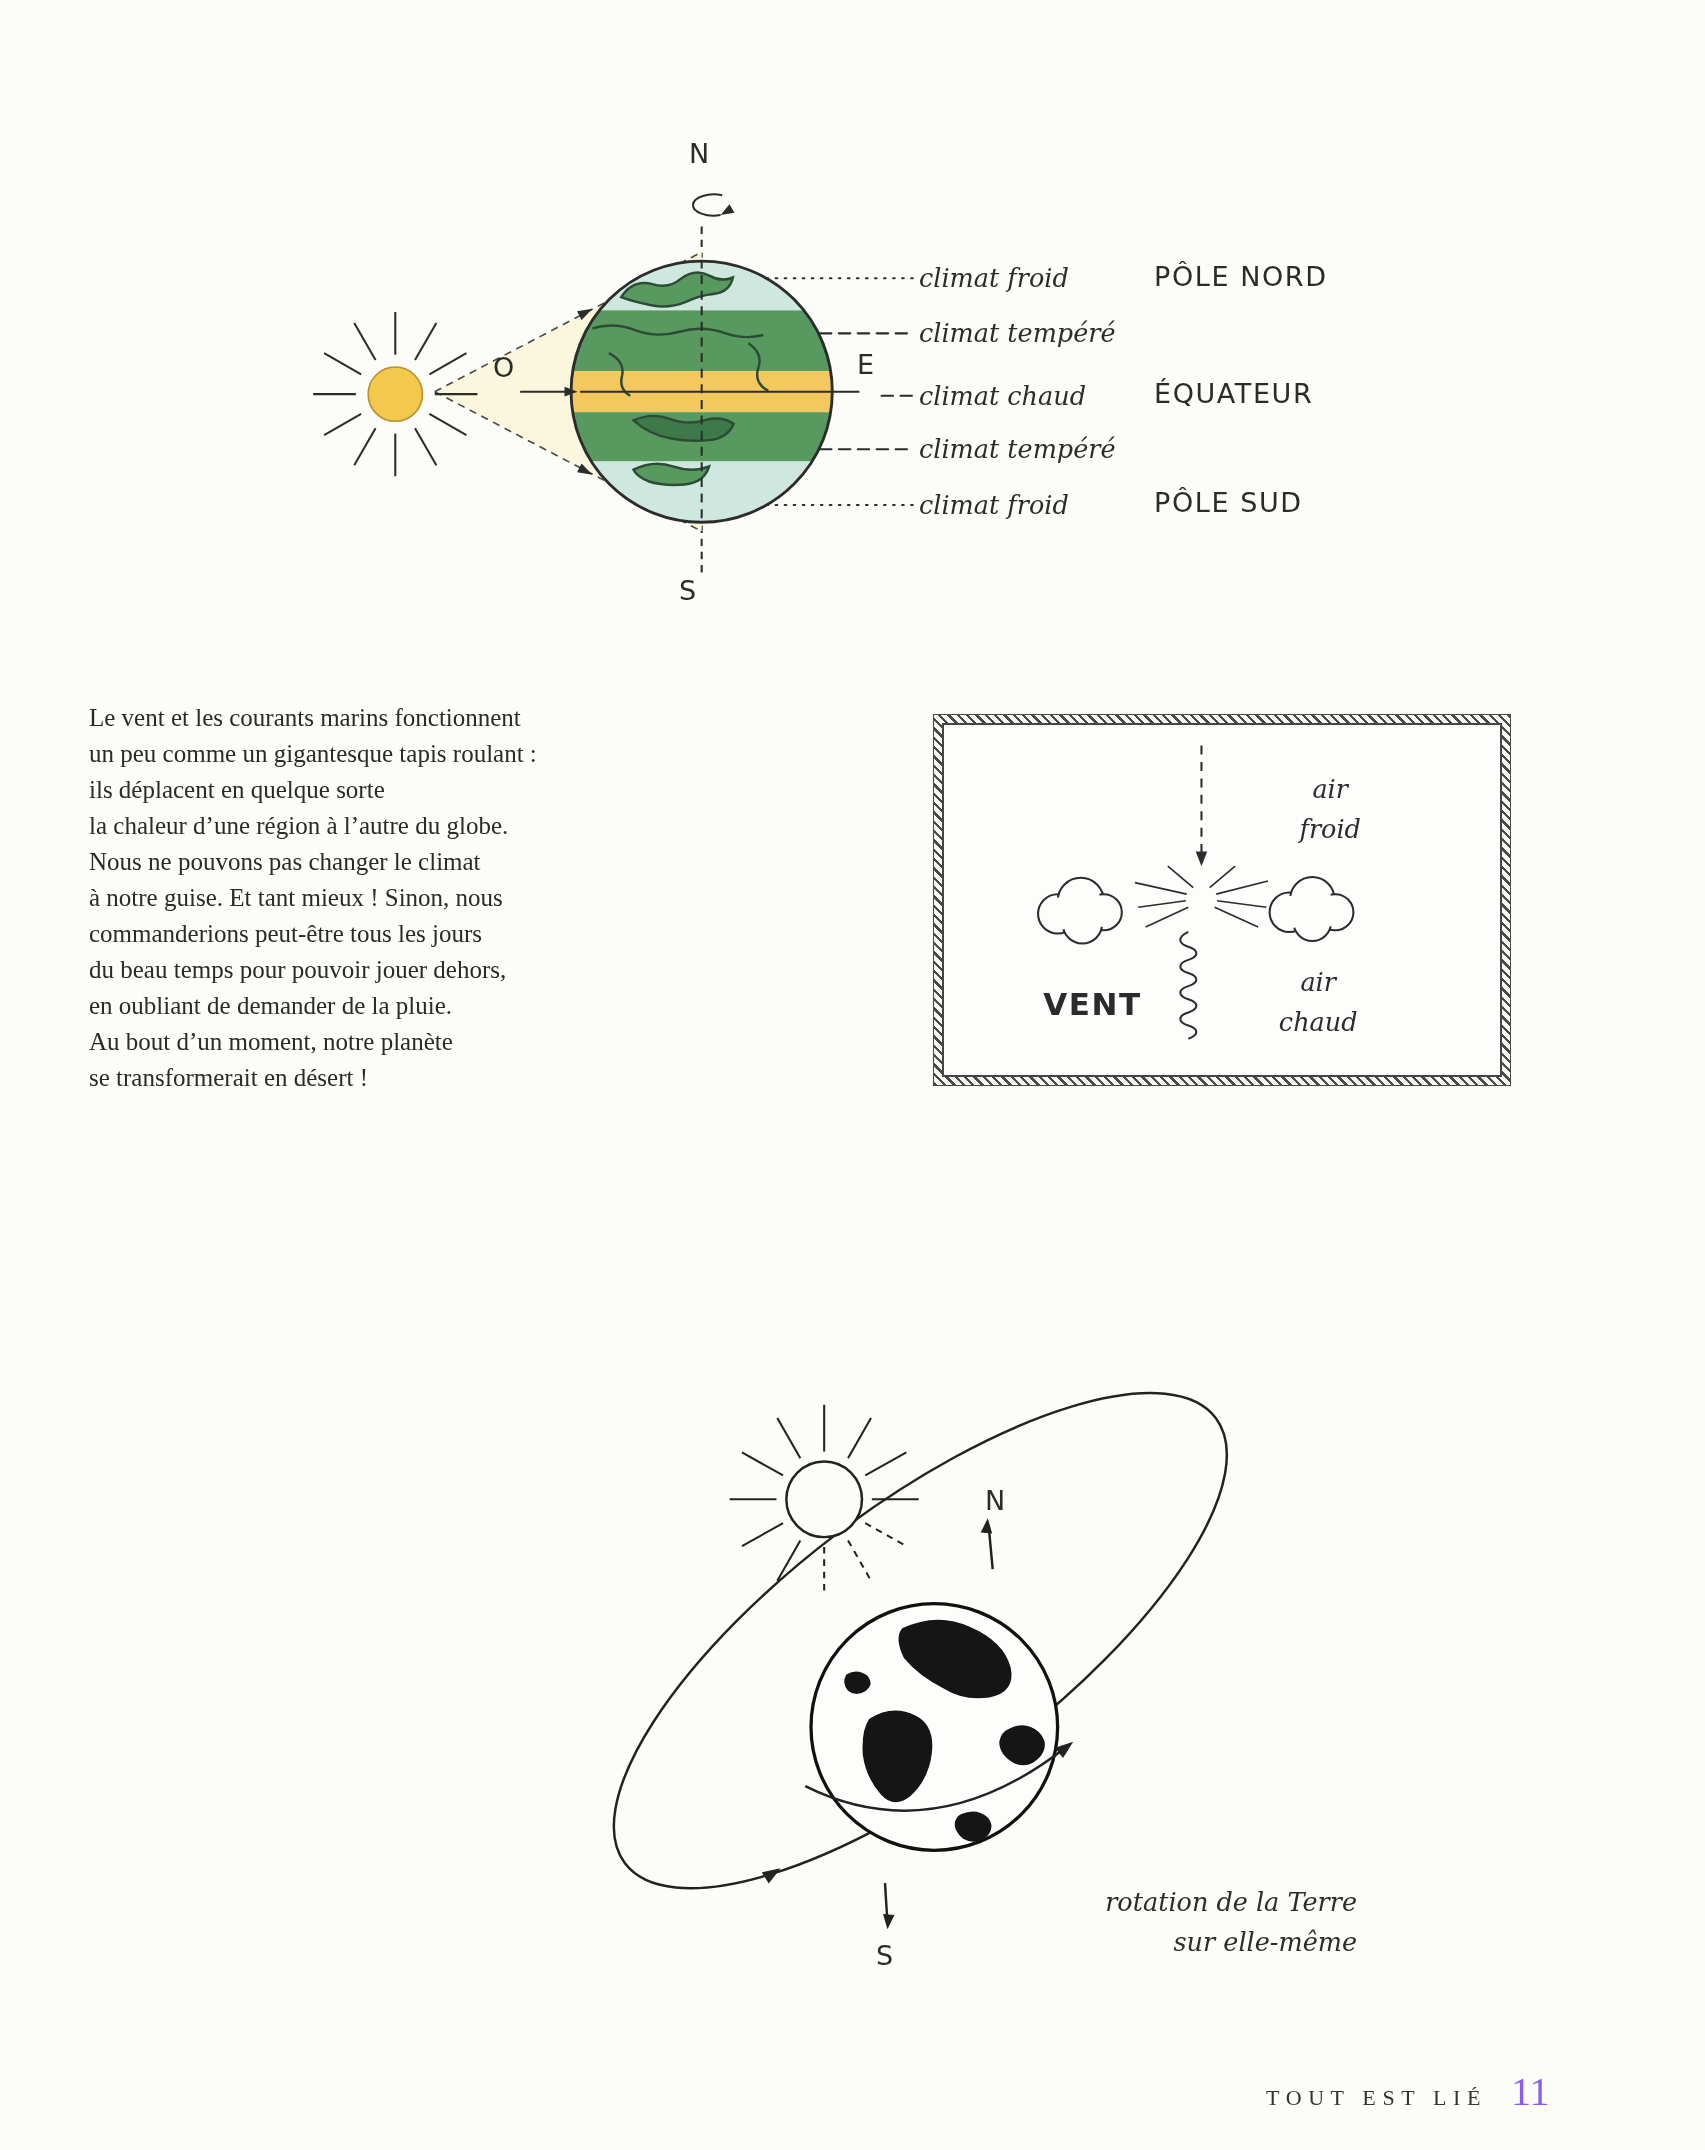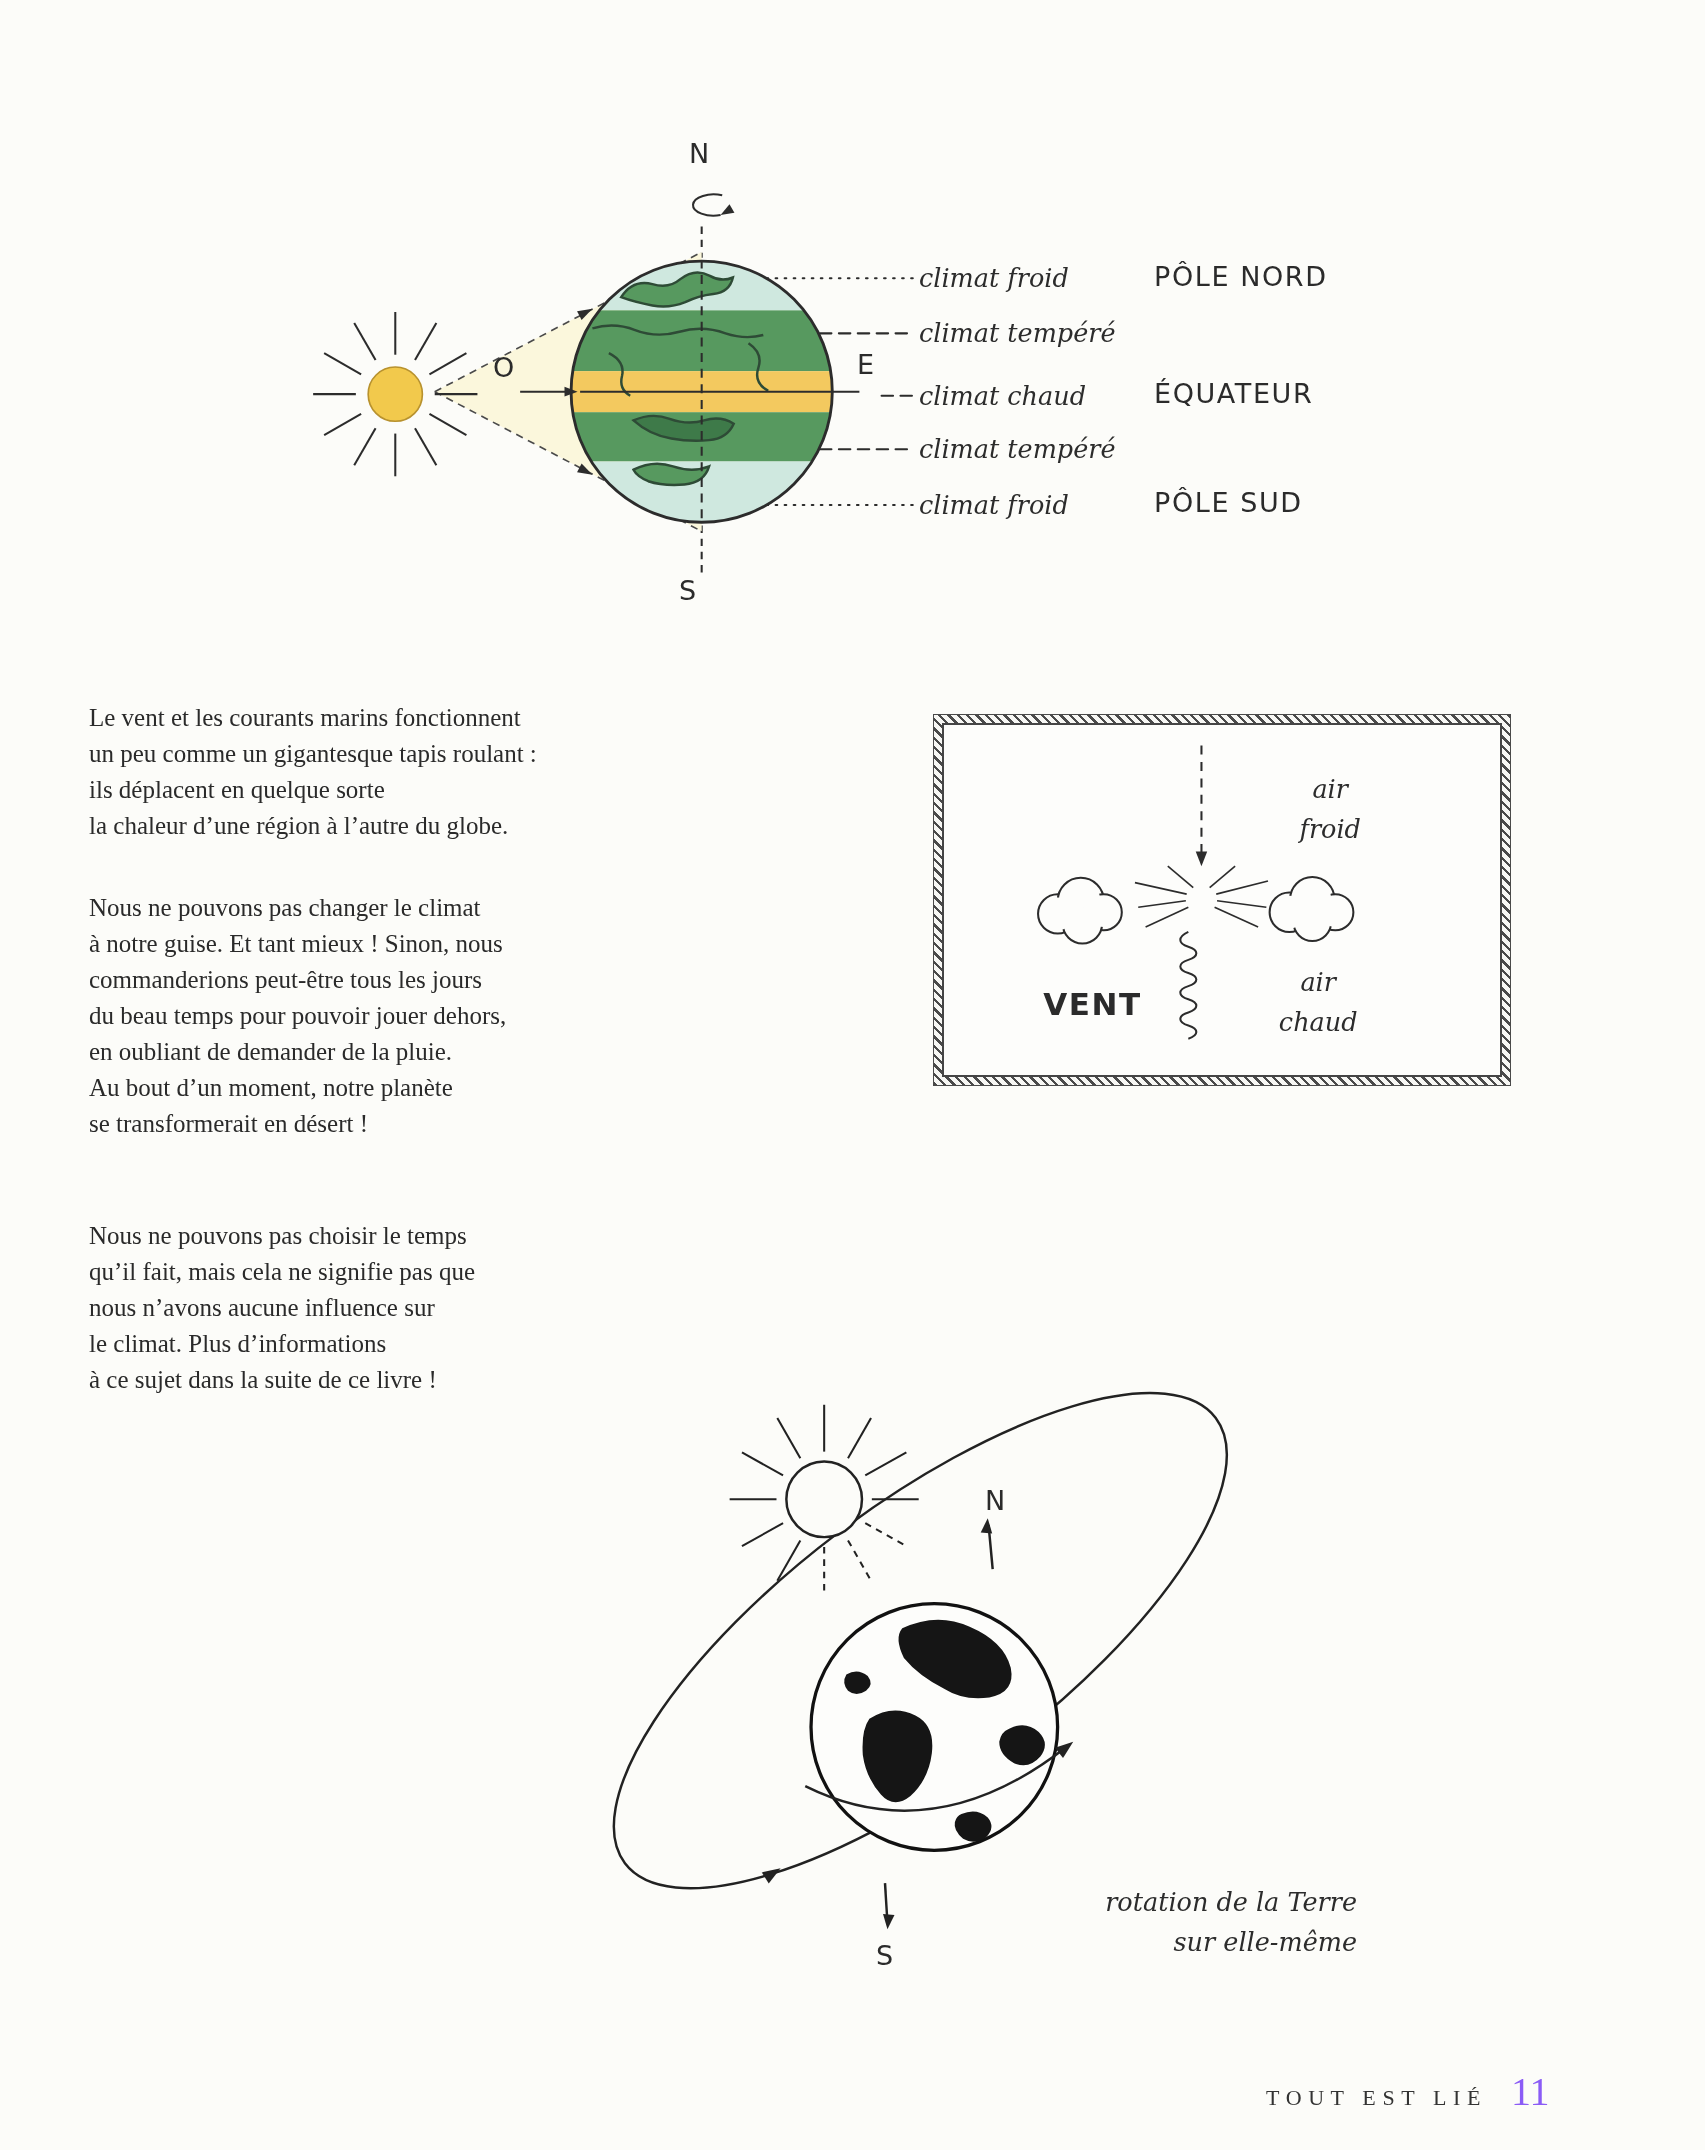--- a/index.html
+++ b/index.html
@@ -163,32 +163,27 @@
 
   <div class="abs handcaps region-label" style="left:1154px; top:261px;">PÔLE NORD</div>
   <div class="abs handcaps region-label" style="left:1154px; top:378px;">ÉQUATEUR</div>
   <div class="abs handcaps region-label" style="left:1154px; top:487px;">PÔLE SUD</div>
 
   <div class="abs" style="left:89px; top:700px; width:658px;">
     <div class="body-par">Le vent et les courants marins fonctionnent
 un peu comme un gigantesque tapis roulant :
 ils déplacent en quelque sorte
 la chaleur d’une région à l’autre du globe.</div>
-    <div class="body-par" style="margin-top:46px;">Nous ne pouvons pas changer le climat
+    <div class="body-par" style="">Nous ne pouvons pas changer le climat
 à notre guise. Et tant mieux ! Sinon, nous
 commanderions peut-être tous les jours
 du beau temps pour pouvoir jouer dehors,
 en oubliant de demander de la pluie.
 Au bout d’un moment, notre planète
 se transformerait en désert !</div>
-    <div class="body-par" style="margin-top:76px;">Nous ne pouvons pas choisir le temps
-qu’il fait, mais cela ne signifie pas que
-nous n’avons aucune influence sur
-le climat. Plus d’informations
-à ce sujet dans la suite de ce livre !</div>
   </div>
 
   <div class="abs wind-box-outer">
     <div class="wind-box-inner">
       <svg width="510" height="349" viewBox="0 0 620 425" style="position:absolute; left:0; top:0;">
 
         <g>
           <line x1="313" y1="25" x2="313" y2="160" stroke="#2c2c2c" stroke-width="2.5" stroke-dasharray="11 9"></line>
           <polygon points="0,0 -18,-7 -18,7" transform="translate(313,172) rotate(90)" fill="#2c2c2c"></polygon>
         </g>

